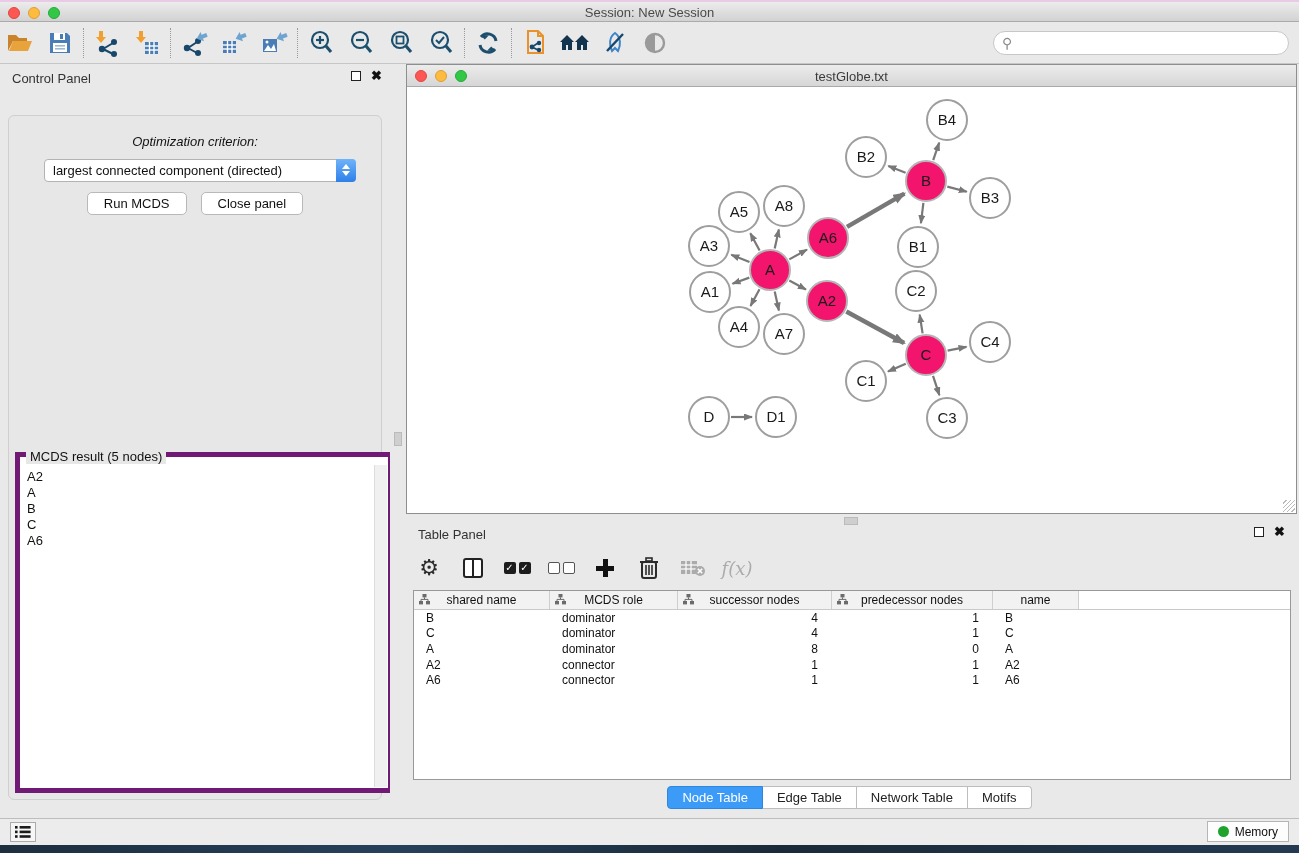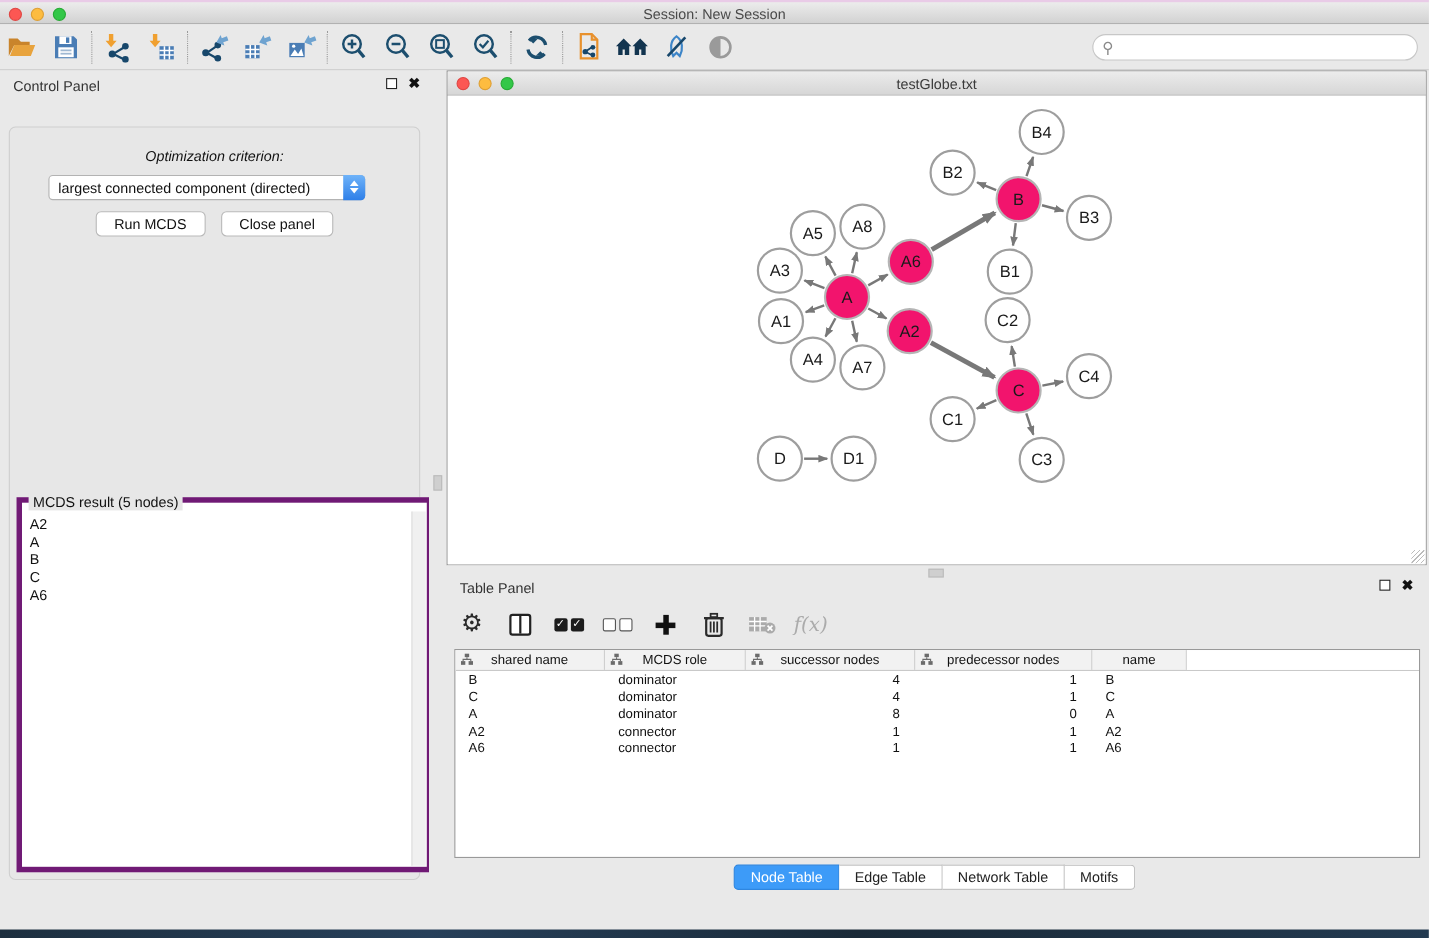--- a/index.html
+++ b/index.html
@@ -43,21 +43,21 @@
   .tabs-row { position:absolute; left:0; top:32px; width:100%; display:flex; justify-content:center; }
   .tab { font-size:13px; color:#222; background:#fff; border:1px solid #BDBDBD; border-left:none;
     padding:3px 14px; cursor:default; }
   .tab:first-child { border-left:1px solid #BDBDBD; border-radius:4px 0 0 4px; }
   .tab:last-child { border-radius:0 4px 4px 0; }
   .tab.sel { background:#3D9BF8; border-color:#2F86E0; color:#fff; }
 
   .cp-content { position:absolute; left:8px; top:51px; width:374px; height:685px;
     background:#E7E7E7; border:1px solid #CFCFCF; border-radius:6px; }
   .opt-label { margin-top:18px; text-align:center; font-size:13px; color:#111;font-style:italic; }
-  .dropdown { position:absolute; left:35px; top:43px; width:288px; height:23px; background:#fff;
+  .dropdown { position:absolute; left:35px; top:43px; width:312px; height:23px; background:#fff;
     border:1px solid #B3B3B3; border-radius:4px; display:flex; align-items:center; }
   .dropdown .dd-text { flex:1; font-size:13px; color:#111; padding-left:8px; white-space:nowrap; overflow:hidden; }
   .dd-stepper { width:20px; height:23px; margin:-1px -1px 0 0; border-radius:0 4px 4px 0;
     background:linear-gradient(#6FB3F9,#2E7FE8); display:flex; flex-direction:column;
     align-items:center; justify-content:center; gap:2px; }
   .dd-stepper .tri { width:0; height:0; border-left:4px solid transparent; border-right:4px solid transparent; }
   .tri.up { border-bottom:5px solid #fff; }
   .tri.down { border-top:5px solid #fff; }
   .cp-buttons { position:absolute; left:0; top:76px; width:100%; display:flex; justify-content:center; gap:14px; }
   .push-btn { background:#fff; border:1px solid #B9B9B9; border-radius:5px; font-size:13px;
@@ -581,14 +581,32 @@
 
       <div class="tp-tabs" id="tp-tabs">
           <div class="tab sel">Node Table</div>
           <div class="tab">Edge Table</div>
           <div class="tab">Network Table</div>
           <div class="tab">Motifs</div>
         </div>
     </div>
   </div>
 
+  <div class="statusbar">
+    <div class="list-btn">
+      <svg width="16" height="14" viewBox="0 0 16 14">
+        <g fill="#1b1b1b">
+          <rect x="0" y="1" width="2.6" height="2.6"></rect>
+            <rect x="4.6" y="1" width="11" height="2.6"></rect>
+          <rect x="0" y="5.6" width="2.6" height="2.6"></rect>
+            <rect x="4.6" y="5.6" width="11" height="2.6"></rect>
+          <rect x="0" y="10.2" width="2.6" height="2.6"></rect>
+            <rect x="4.6" y="10.2" width="11" height="2.6"></rect>
+        </g>
+      </svg>
+    </div>
+    <div class="mem-btn">
+      <span class="mem-dot"></span>
+      <span>Memory</span>
+    </div>
+  </div>
   <div class="desktop-strip"></div>
 </div>
 
 </body></html>

